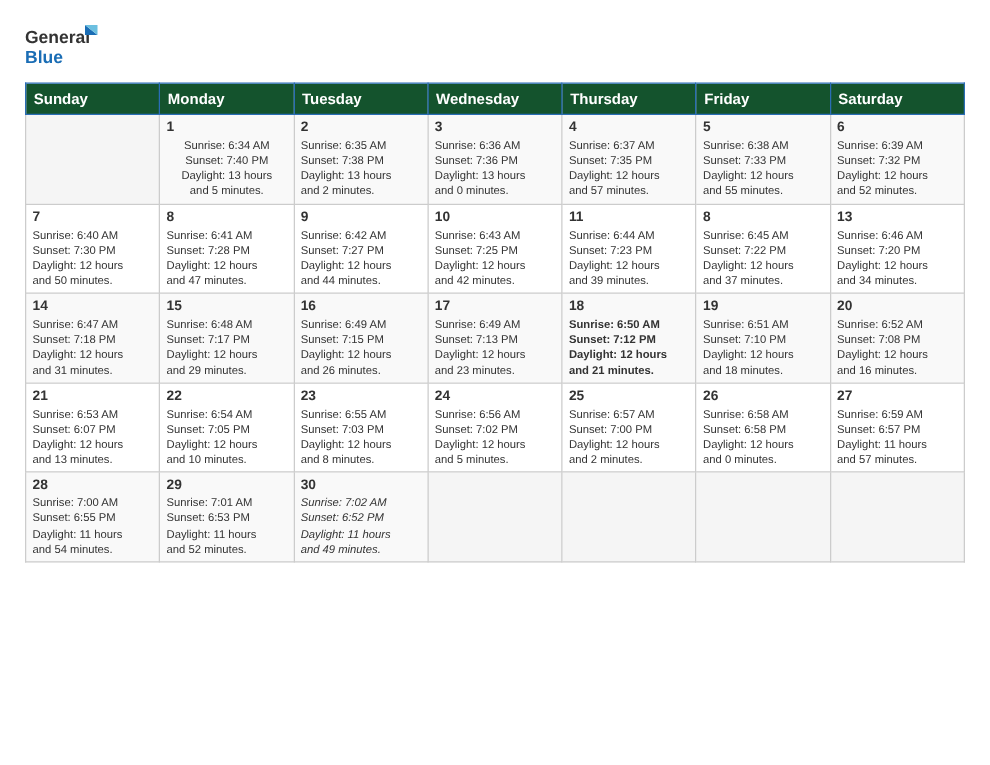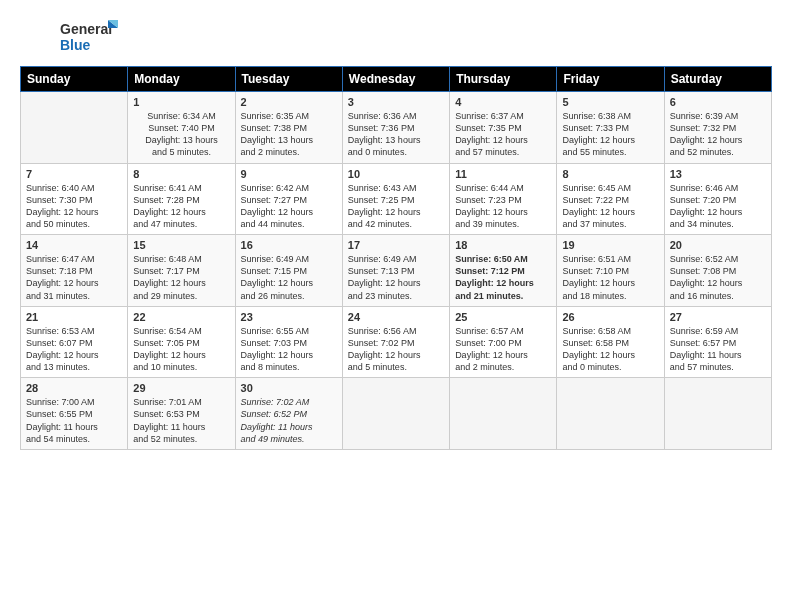--- a/index.html
+++ b/index.html
@@ -13,21 +13,20 @@
     .page {
       width: 792px;
       height: 612px;
       padding: 18px 20px 10px 20px;
     }
     .header {
       display: flex;
       justify-content: space-between;
       align-items: flex-start;
       margin-bottom: 12px;
-      margin-left: 40px;
     }
     .logo {
       display: flex;
       align-items: center;
       gap: 4px;
     }
     .title-block {
       text-align: right;
     }
     .month-title {
@@ -40,21 +39,21 @@
       font-size: 14px;
       color: #333;
       margin-top: 2px;
     }
     .calendar {
       width: 100%;
       border-collapse: collapse;
       border: 1px solid #ccc;
     }
     .calendar th {
-      background-color: #000000;
+      background-color: #14532d;
       color: #fff;
       font-size: 12px;
       font-weight: bold;
       padding: 5px 6px;
       text-align: left;
       border: 1px solid #2a6db5;
       margin-top: 26px;
     }
     .calendar td {
       vertical-align: top;

